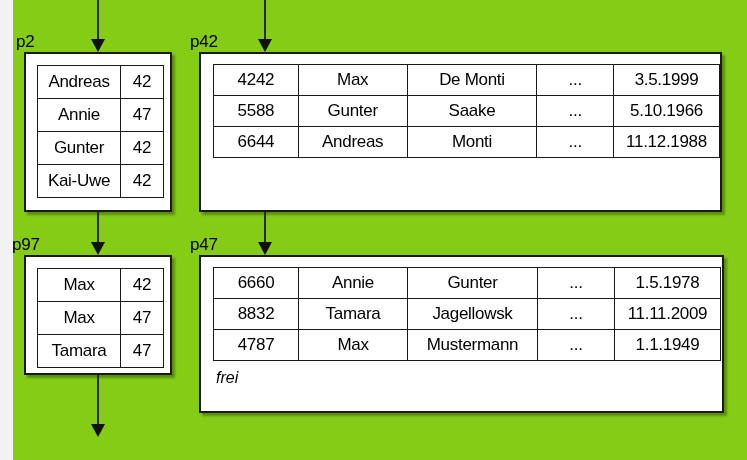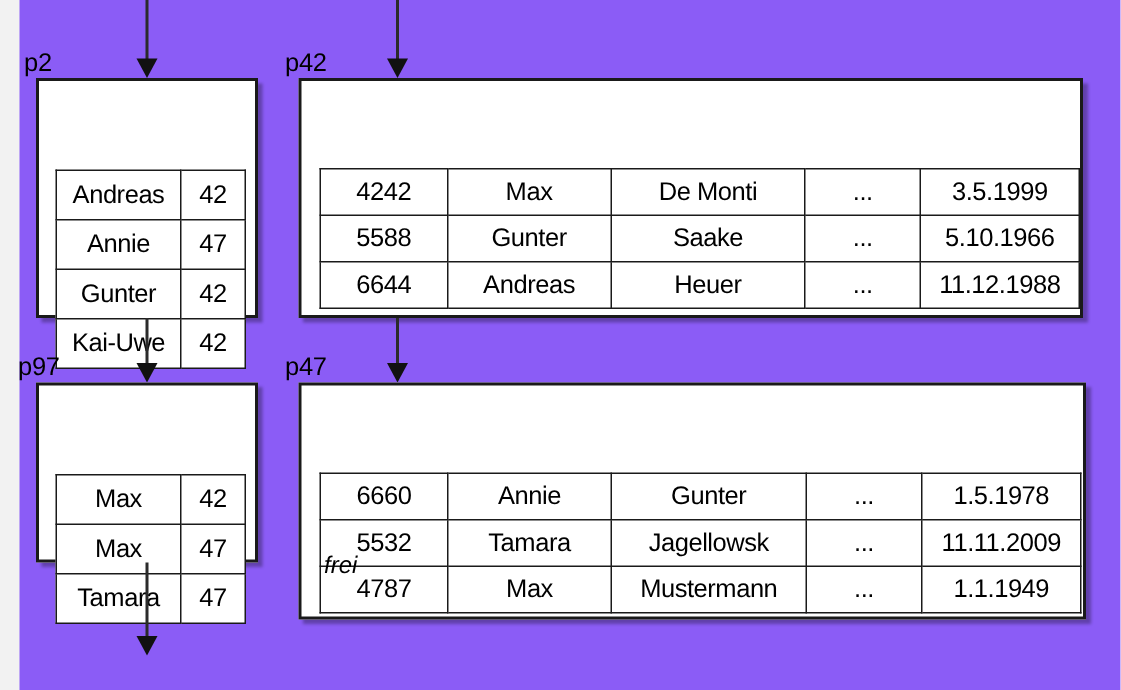--- a/index.html
+++ b/index.html
@@ -4,21 +4,21 @@
 <style>
   html, body {
     margin: 0;
     padding: 0;
     background: #ffffff;
   }
   #canvas {
     position: relative;
     width: 747px;
     height: 460px;
-    background: #8b5cf6;
+    background: #84cc16;
     font-family: "Liberation Sans", sans-serif;
     overflow: hidden;
   }
   
   .left-gutter {
     position: absolute;
     left: 0;
     top: 0;
     width: 13px;
     height: 460px;
@@ -41,21 +41,20 @@
     white-space: nowrap;
     letter-spacing: -0.2px;
   }
 
   
   .tbl {
     position: absolute;
     border-collapse: collapse;
     table-layout: fixed;
     background: #ffffff;
-    margin-top: 48px;
   }
   .tbl td {
     border: 1.5px solid #1a1a1a;
     text-align: center;
     vertical-align: middle;
     font-size: 17px;
     color: #000000;
     padding: 0;
     white-space: nowrap;
     letter-spacing: -0.3px;
@@ -161,21 +160,21 @@
         <tr>
           <td class="c-id">5588</td>
           <td class="c-first">Gunter</td>
           <td class="c-last">Saake</td>
           <td class="c-dots">...</td>
           <td class="c-date">5.10.1966</td>
         </tr>
         <tr>
           <td class="c-id">6644</td>
           <td class="c-first">Andreas</td>
-          <td class="c-last">Heuer</td>
+          <td class="c-last">Monti</td>
           <td class="c-dots">...</td>
           <td class="c-date">11.12.1988</td>
         </tr>
       </tbody>
     </table>
   </div>
 
   <div class="arrow" style="left:84px; top:212px; width:28px; height:43px;">
     <div class="shaft" style="height:31px;"></div>
     <div class="head"></div>
@@ -211,21 +210,21 @@
     <table class="tbl data-tbl" style="left:12px; top:10px;">
       <tbody>
         <tr>
           <td class="c-id">6660</td>
           <td class="c-first">Annie</td>
           <td class="c-last">Gunter</td>
           <td class="c-dots">...</td>
           <td class="c-date">1.5.1978</td>
         </tr>
         <tr>
-          <td class="c-id">5532</td>
+          <td class="c-id">8832</td>
           <td class="c-first">Tamara</td>
           <td class="c-last">Jagellowsk</td>
           <td class="c-dots">...</td>
           <td class="c-date">11.11.2009</td>
         </tr>
         <tr>
           <td class="c-id">4787</td>
           <td class="c-first">Max</td>
           <td class="c-last">Mustermann</td>
           <td class="c-dots">...</td>

